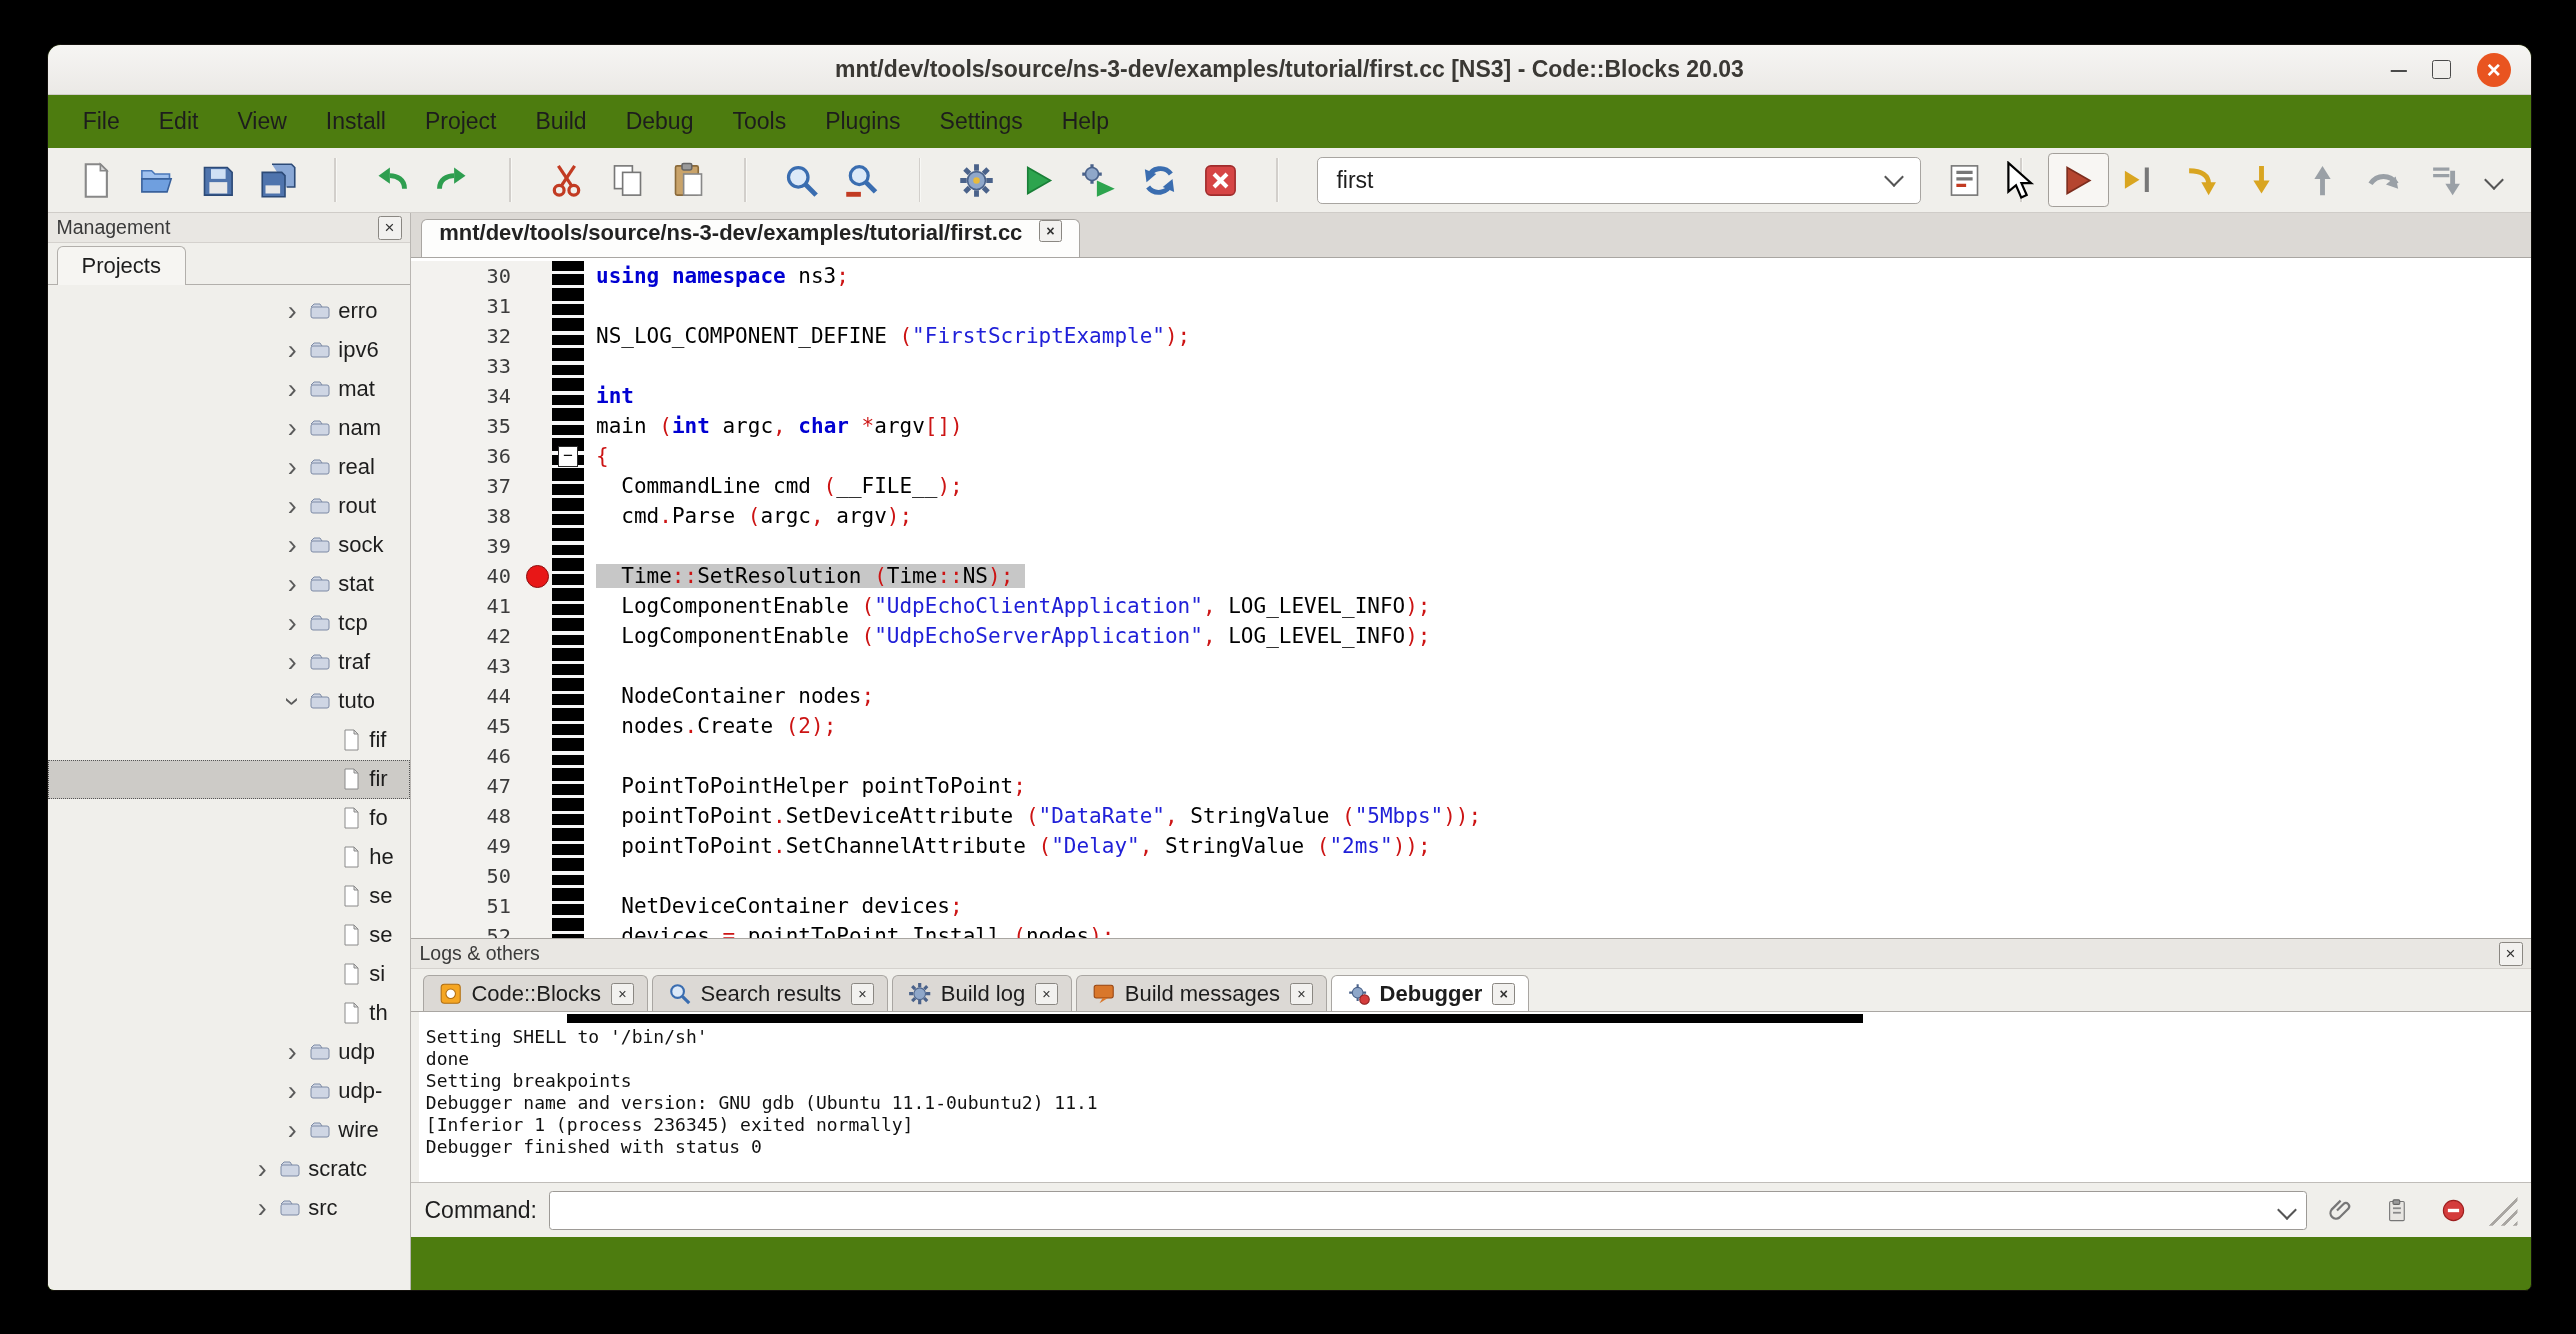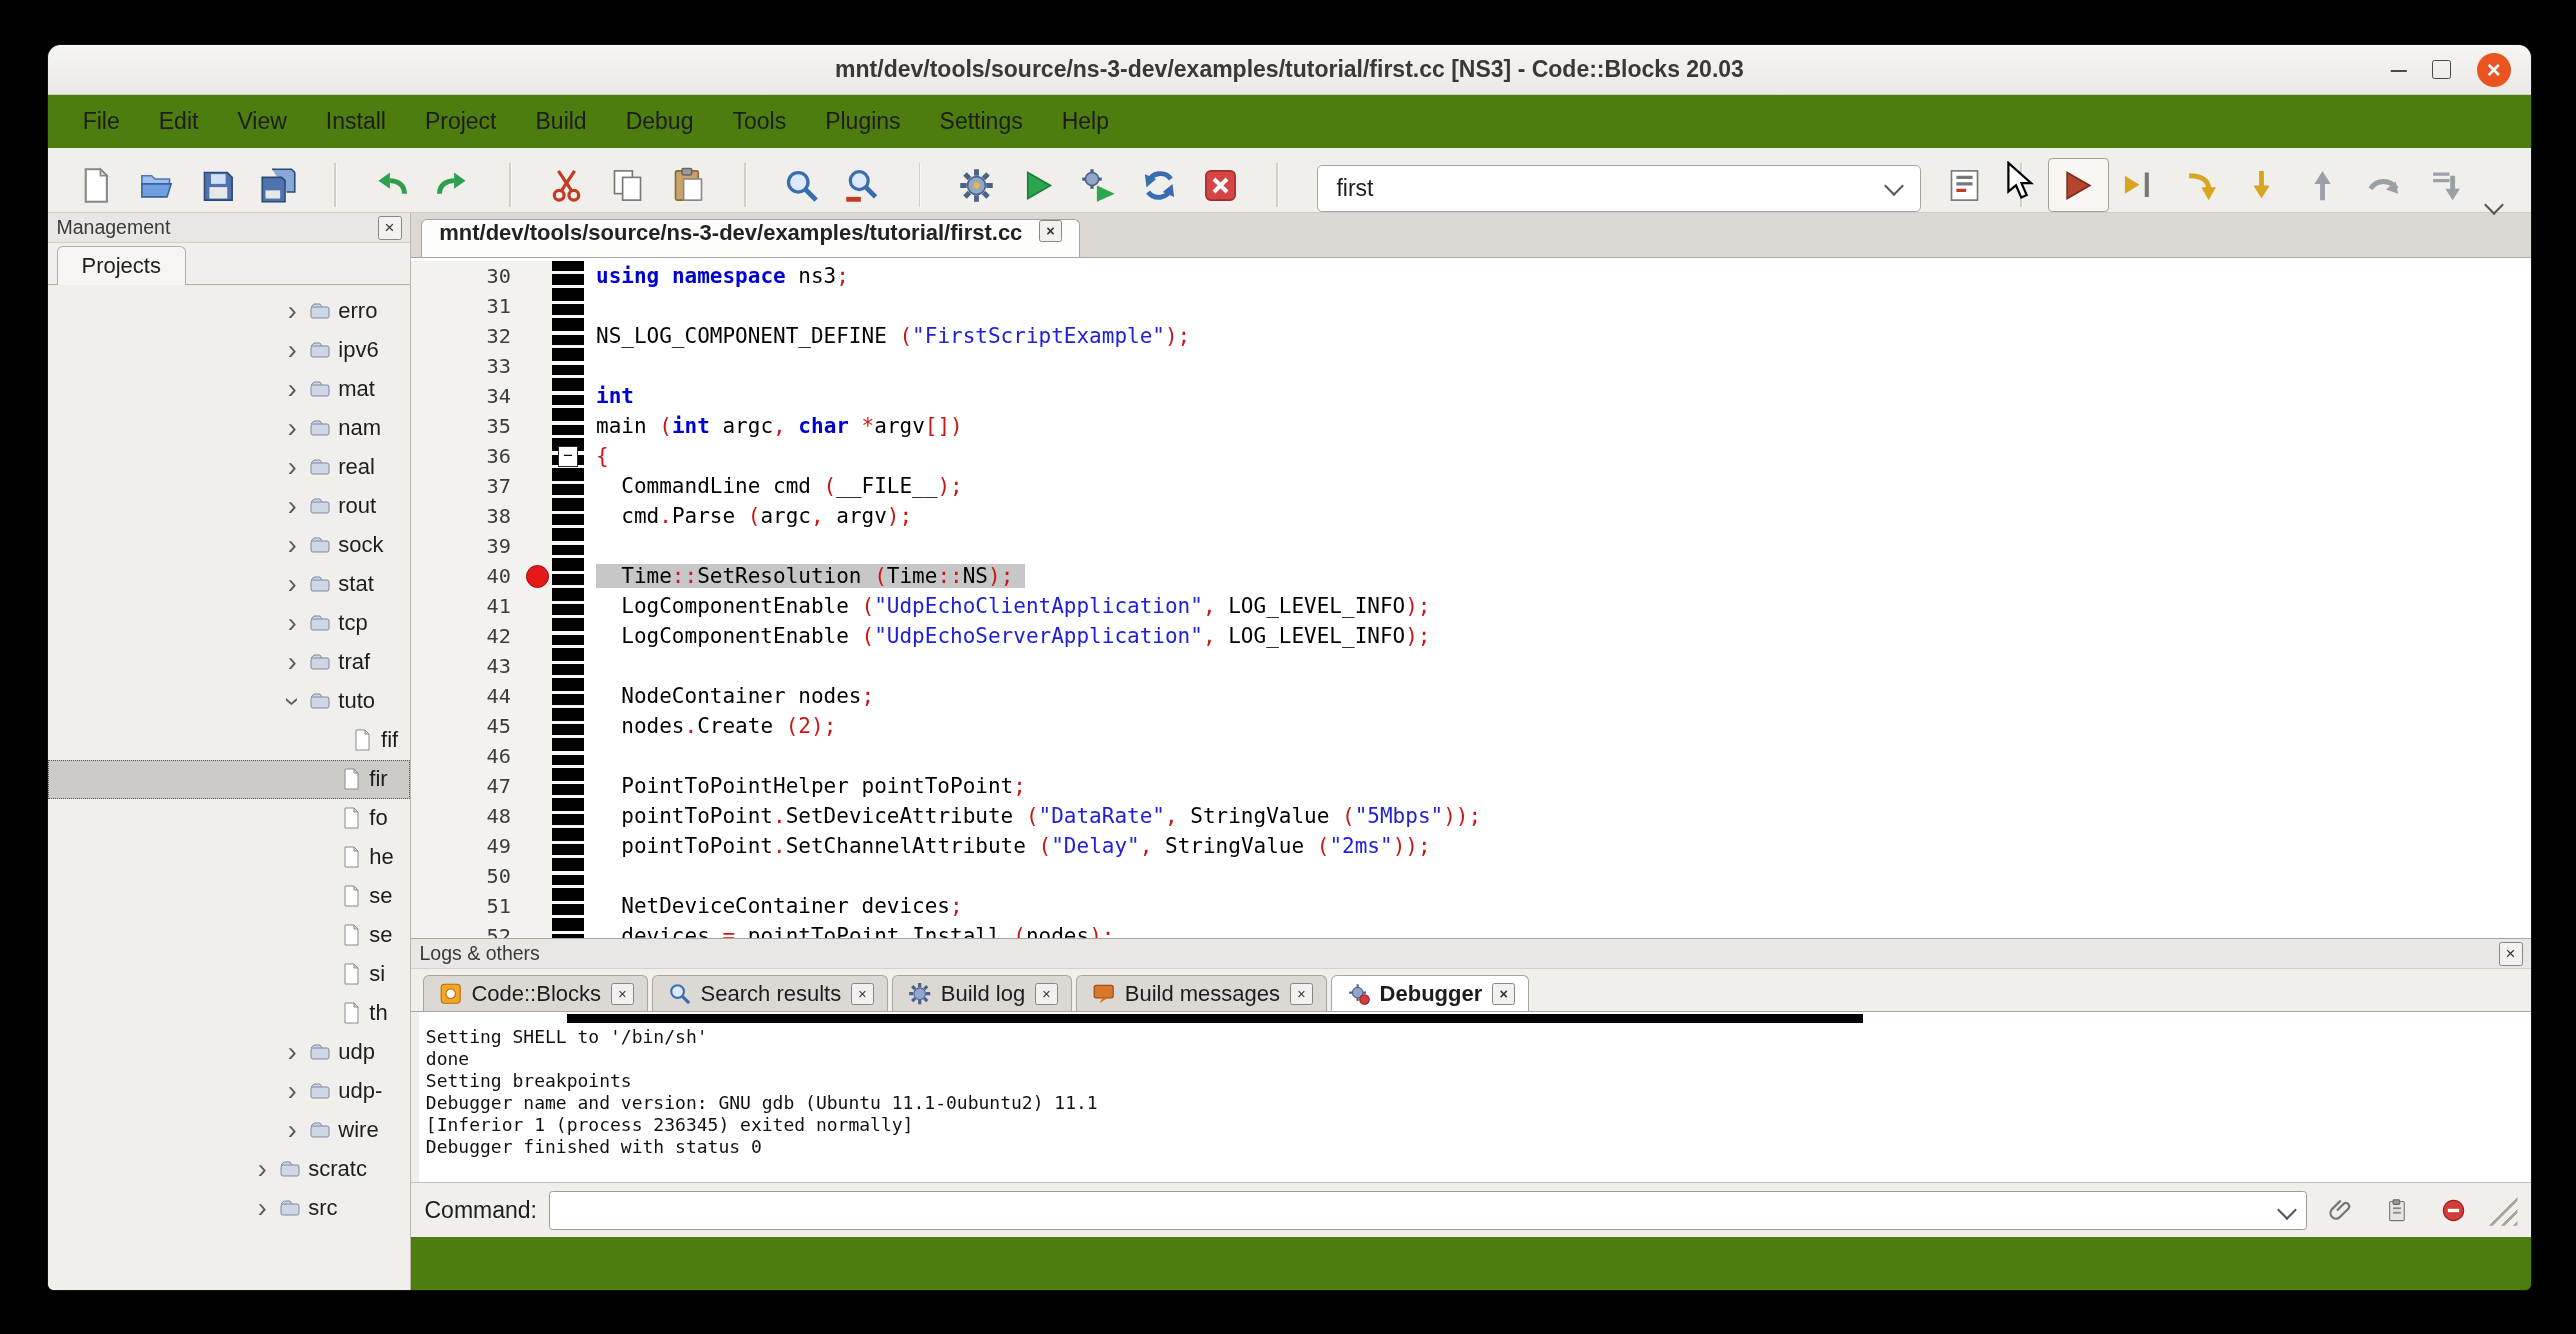--- a/index.html
+++ b/index.html
@@ -14,21 +14,21 @@
   .title{position:absolute;left:0;right:0;text-align:center;font-size:23px;font-weight:bold;color:#3a3834;}
   .wcontrols{margin-left:auto;display:flex;align-items:center;gap:25.4px;padding-right:20.3px;z-index:2;}
   .wmin{font-size:29px;color:#4a4a4a;line-height:17px;}
   .wmax{width:17px;height:17px;border:1.7px solid #4a4a4a;border-radius:2.5px;}
   .wclose{width:34px;height:34px;border-radius:50%;background:#e95420;color:#fff;
           display:flex;align-items:center;justify-content:center;font-size:24px;font-weight:bold;}
   
   .menubar{height:53px;flex:0 0 53px;display:flex;align-items:center;padding-left:15.2px;font-size:23px;}
   .menu-item{padding:6.8px 19.5px;border-radius:3.4px;}
   
-  .toolbar{height:64px;flex:0 0 64px;display:flex;align-items:flex-end;padding:0 17px;
+  .toolbar{height:64px;flex:0 0 64px;display:flex;align-items:center;padding:0 17px;
            border-bottom:0.8px solid #cfccc8;background:#f0efeb;}
   .tbleft,.tbright{display:flex;align-items:center;}
   .tbtn{width:61px;height:54px;display:flex;align-items:center;justify-content:center;border-radius:4.2px;}
   .tbtn svg{width:39px;height:39px;}
   .tbtn.hov{background:#f8f6f3;border:0.8px solid #a39f9a;box-sizing:border-box;}
   .tsep{width:1.7px;height:44px;background:#d2cfcb;margin:0 25.4px;box-shadow:0.8px 0 0 #fbfaf8;}
   .combo{width:711px;height:47px;background:#fff;border:0.8px solid #a8a5a1;border-radius:5.1px;
          display:flex;align-items:center;padding:0 18.6px;font-size:23px;margin:0 13.5px;box-sizing:border-box;}
   .chev{width:12px;height:12px;border-right:2.5px solid #555;border-bottom:2.5px solid #555;
         transform:rotate(45deg);display:inline-block;}
@@ -425,21 +425,21 @@
           <div class="trow" style="padding-left: 229px;">
             <span class="arrow rot">›</span>
             <span class="ticon">
               <svg viewBox="0 0 24 24">
                 <path d="M3 8l3-3h6l2 3" fill="#cfd6e4" stroke="#7d8aa5"></path>
                 <rect x="3" y="8" width="18" height="11" rx="2" fill="#cfd6e4" stroke="#7d8aa5"></rect>
               </svg>
             </span>
             <span class="tlabel">tuto</span>
           </div>
-          <div class="trow" style="padding-left: 260px; justify-content: center;">
+          <div class="trow" style="padding-left: 260px;">
             <span class="arrow"></span>
             <span class="ticon">
               <svg viewBox="0 0 24 24">
                 <path d="M6 2h9l4 4v16H6z" fill="#fff" stroke="#8a8a8a"></path>
                 <path d="M15 2l4 4h-4z" fill="#ddd" stroke="#8a8a8a"></path>
               </svg>
             </span>
             <span class="tlabel">fif</span>
           </div>
           <div class="trow sel" style="padding-left: 260px;">

